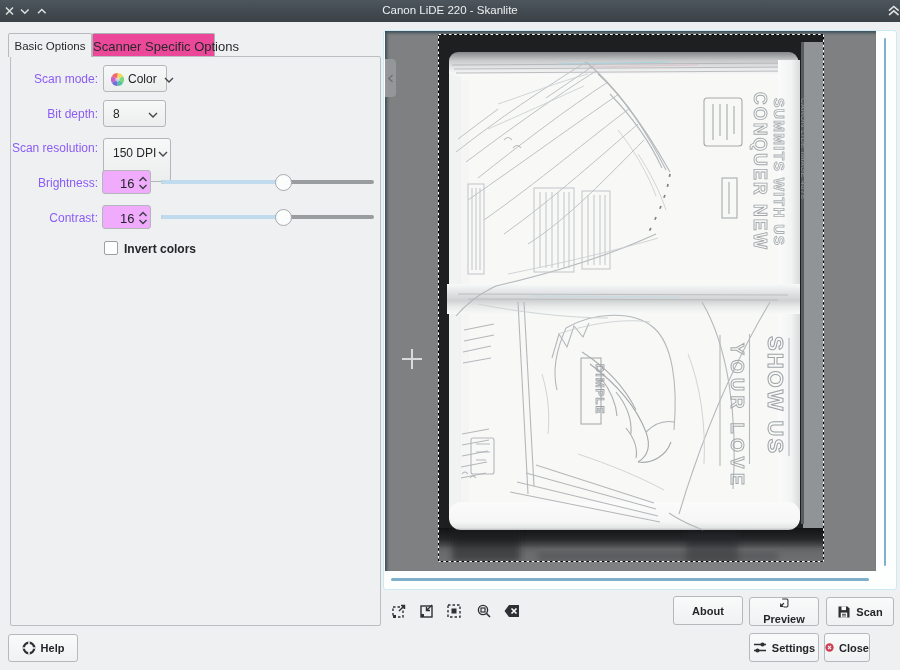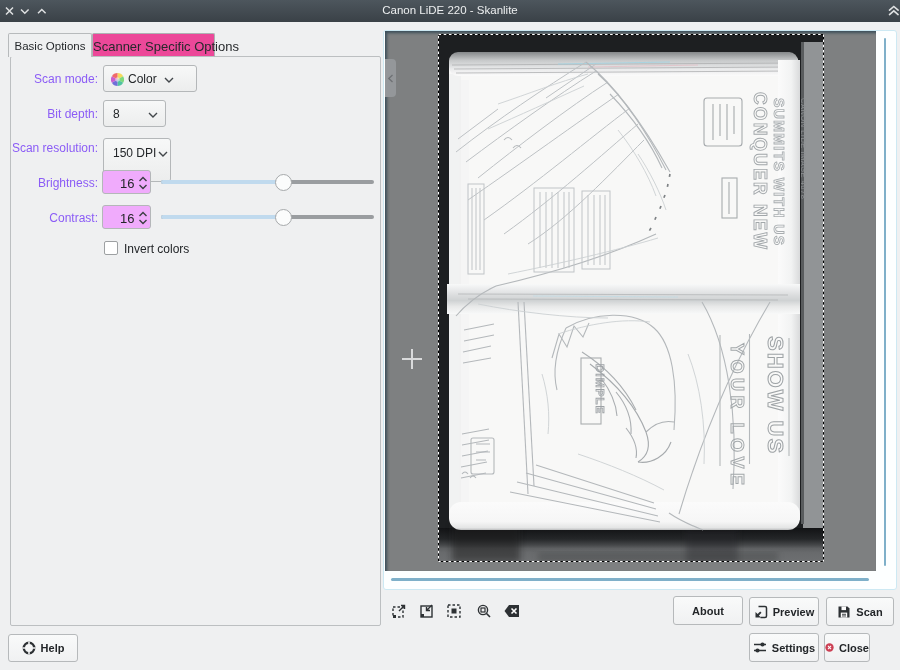--- a/index.html
+++ b/index.html
@@ -59,21 +59,21 @@
     <path d="M1.5 5.2 L5.8 1.5 L10.1 5.2"></path>
     <path d="M1.5 9.6 L5.8 5.9 L10.1 9.6"></path>
   </g>
 </svg>
 
 <div class="abs" id="frame"></div>
 <div class="abs tab" id="tab1">Basic Options</div>
 <div class="abs tab" id="tab2">Scanner Specific Options</div>
 
 <div class="abs lbl" style="top:72px;">Scan mode:</div>
-<div class="abs combo" style="left:103px; top:65px; width:94px; height:27px;">
+<div class="abs combo" style="left:103px; top:65px; width:64px; height:27px;">
   <svg class="abs" style="left:7px; top:7px;" width="13" height="13" viewBox="0 0 13 13">
     <g>
       <path d="M6.5 6.5 L6.5 0 A6.5 6.5 0 0 1 12.13 3.25 Z" fill="#f4da5a"></path>
       <path d="M6.5 6.5 L12.13 3.25 A6.5 6.5 0 0 1 12.13 9.75 Z" fill="#7ed87e"></path>
       <path d="M6.5 6.5 L12.13 9.75 A6.5 6.5 0 0 1 6.5 13 Z" fill="#4fc3a0"></path>
       <path d="M6.5 6.5 L6.5 13 A6.5 6.5 0 0 1 0.87 9.75 Z" fill="#6f6fd8"></path>
       <path d="M6.5 6.5 L0.87 9.75 A6.5 6.5 0 0 1 0.87 3.25 Z" fill="#c75fd0"></path>
       <path d="M6.5 6.5 L0.87 3.25 A6.5 6.5 0 0 1 6.5 0 Z" fill="#ef6a6a"></path>
       <circle cx="6.5" cy="6.5" r="2.2" fill="#efe9f0" opacity="0.6"></circle>
     </g>
@@ -118,21 +118,21 @@
   <svg class="abs" style="left:35px; top:5px;" width="10" height="14" viewBox="0 0 10 14">
     <path d="M1.5 5 L5 1.5 L8.5 5" stroke="#3a3e42" stroke-width="1.4" fill="none"></path>
     <path d="M1.5 9 L5 12.5 L8.5 9" stroke="#3a3e42" stroke-width="1.4" fill="none"></path>
   </svg>
 </div>
 <div class="abs slider-track" style="left:161px; top:215px; width:213px;"></div>
 <div class="abs slider-fill" style="left:161px; top:215px; width:116px;"></div>
 <div class="abs slider-handle" style="left:275px; top:208.5px;"></div>
 
 <div class="abs checkbox" style="left:104px; top:241px;"></div>
-<div class="abs" style="left:124px; top:242px; font-size:12px;">Invert colors</div>
+<div class="abs" style="left:124px; top:242px; font-size:12px;font-weight:bold;">Invert colors</div>
 
 <div class="abs" id="preview"></div>
 <div class="abs" id="viewport"></div>
 <div class="abs" id="vscroll"></div>
 <div class="abs" id="hscroll"></div>
 <div class="abs" id="handle">
   <svg class="abs" style="left:2px; top:15px;" width="7" height="9" viewBox="0 0 7 9">
       <path d="M5.5 1 L1.8 4.5 L5.5 8" stroke="#6e7174" stroke-width="1.3" fill="none"></path>
     </svg>
 </div>
@@ -326,21 +326,21 @@
 <svg class="abs" style="left:477px; top:604px;" width="14" height="14" viewBox="0 0 14 14">
   <circle cx="6" cy="6" r="4.6" stroke="#2d3134" stroke-width="1.4" fill="none"></circle>
   <rect x="4" y="4" width="4" height="4" stroke="#2d3134" stroke-width="1.2" fill="none"></rect>
   <path d="M9.5 9.5 L13 13" stroke="#2d3134" stroke-width="1.6"></path>
 </svg>
 <svg class="abs" style="left:504px; top:604px;" width="16" height="14" viewBox="0 0 16 14">
   <path d="M5 1 L15 1 L15 13 L5 13 L0.5 7 Z" fill="#2d3134"></path>
   <path d="M7.5 4.5 L12.5 9.5 M12.5 4.5 L7.5 9.5" stroke="#fff" stroke-width="1.6"></path>
 </svg>
 
-<div class="abs btn" style="left:749px; top:597px; width:70px; height:29px;">
+<div class="abs btn" style="left:749px; top:597px; width:70px; height:29px;flex-direction:column;">
   <svg width="14" height="14" viewBox="0 0 14 14">
     <path d="M4.5 1.5 L11 1.5 Q12.5 1.5 12.5 3 L12.5 11 Q12.5 12.5 11 12.5 L6.5 12.5" stroke="#2d3134" stroke-width="1.5" fill="none"></path>
     <path d="M1.5 7 L1.5 12.5 L7 12.5 L4.9 10.4 L7.5 7.8 L6.2 6.5 L3.6 9.1 Z" fill="#2d3134"></path>
   </svg>
   <span>Preview</span>
 </div>
 <div class="abs btn" style="left:826px; top:597px; width:68px; height:29px;align-items:center;">
   <svg width="14" height="14" viewBox="0 0 14 14">
     <path d="M1.5 1.5 L10.5 1.5 L12.5 3.5 L12.5 12.5 L1.5 12.5 Z" fill="#2d3134"></path>
     <rect x="4.5" y="1.5" width="4.5" height="3.6" fill="#fcfcfc"></rect>

